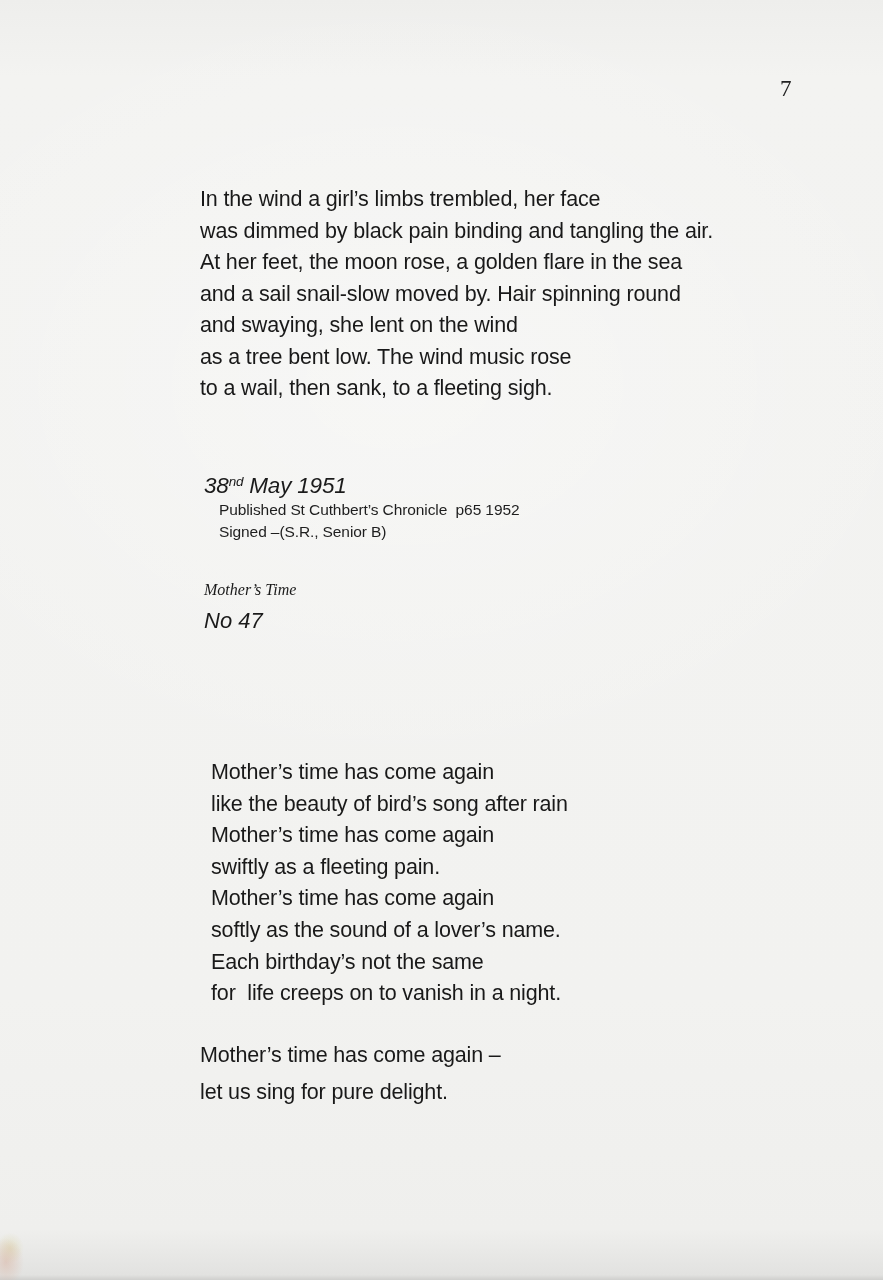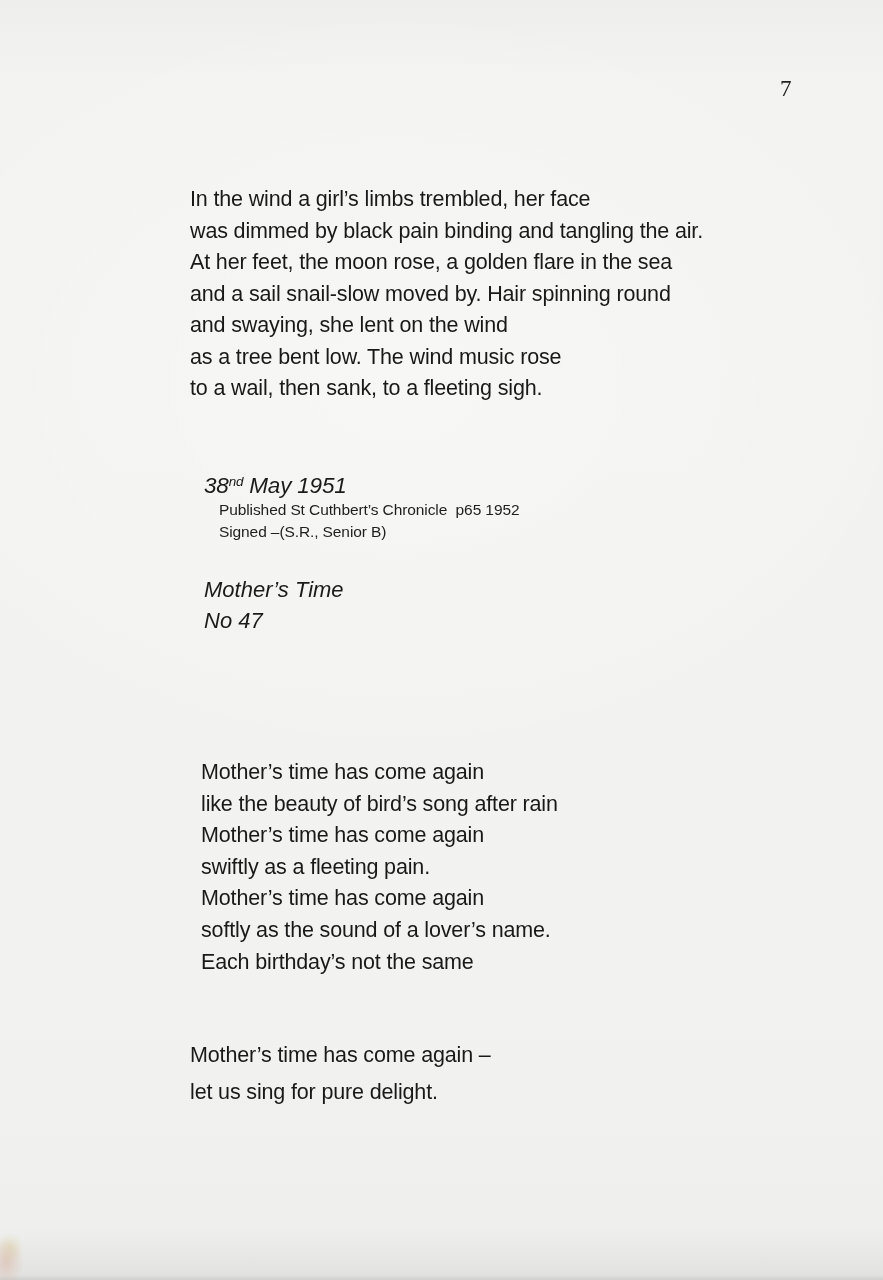--- a/index.html
+++ b/index.html
@@ -15,21 +15,21 @@
       radial-gradient(ellipse 20px 22px at 10px 1248px, rgba(208,196,120,0.30), rgba(208,196,120,0) 70%),
       radial-gradient(ellipse 700px 500px at 45% 30%, rgba(255,255,255,0.35), rgba(255,255,255,0) 80%),
       linear-gradient(180deg, #eeeeec 0%, #f3f3f1 6%, #f2f2f0 78%, #efefed 96%, #e2e2e0 99.6%, #cfcfcd 100%),
       #f1f1ef;
     color: #1b1b1b;
     font-family: "Liberation Sans", "DejaVu Sans", sans-serif;
   }
   .txt { white-space: pre-wrap; }
   .poem {
     position: absolute;
-    left: 190px;
+    left: 200px;
     font-size: 21.5px;
     line-height: 31.5px;
     letter-spacing: -0.15px;
     color: #191919;
   }
   .page-number {
     position: absolute;
     left: 780px;
     top: 76px;
     font-family: "Liberation Serif", "DejaVu Serif", serif;
@@ -60,22 +60,23 @@
     color: #1e1e1e;
     margin-left: 14px;
   }
   .pub-line    { top: 499px; }
   .signed-line { top: 521px; }
   .poem-title {
     position: absolute;
     left: 204px;
     top: 574px;
     font-style: italic;
-    font-size: 22px;
+    font-size: 16px;
     line-height: 32px;
+    font-family: Liberation Serif, serif;
   }
   .poem-number {
     position: absolute;
     left: 204px;
     top: 605px;
     font-style: italic;
     font-size: 22px;
     line-height: 32px;
   }
   .birth-line {
@@ -117,20 +118,21 @@
 
 
   <div class="poem poem-second">
     <div class="txt">Mother’s time has come again</div>
     <div class="txt">like the beauty of bird’s song after rain</div>
     <div class="txt">Mother’s time has come again</div>
     <div class="txt">swiftly as a fleeting pain.</div>
     <div class="txt">Mother’s time has come again</div>
     <div class="txt">softly as the sound of a lover’s name.</div>
     <div class="txt">Each birthday’s not the same</div>
+    <div class="txt">for  life creeps on to vanish in a night.</div>
   </div>
 
   <div class="poem poem-coda">
     <div class="txt">Mother’s time has come again –</div>
     <div class="txt">let us sing for pure delight.</div>
   </div>
 
 </div>
 
 </body></html>

